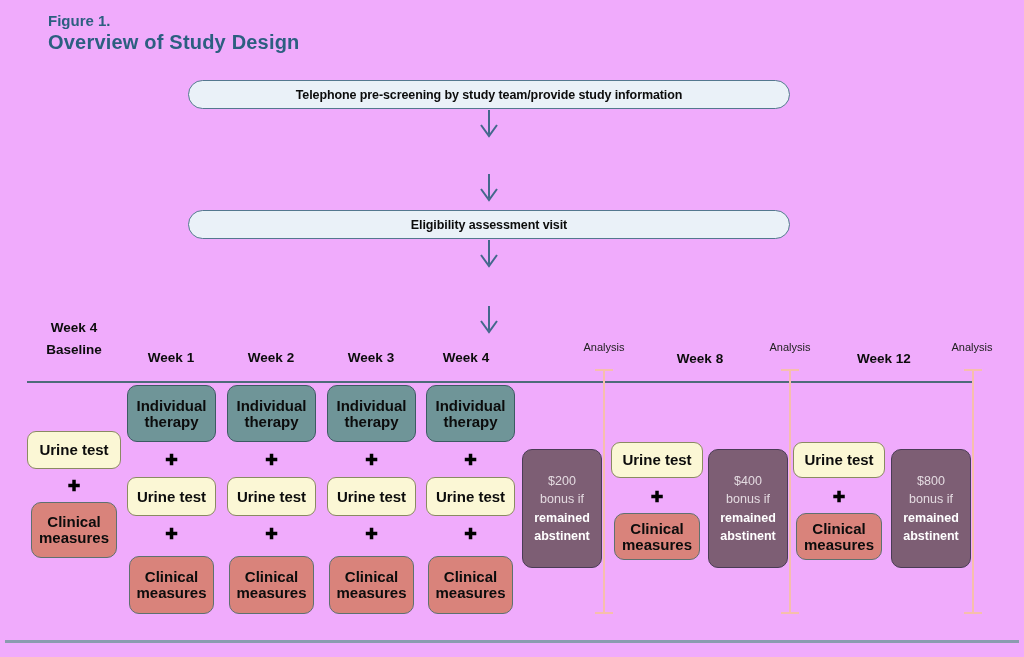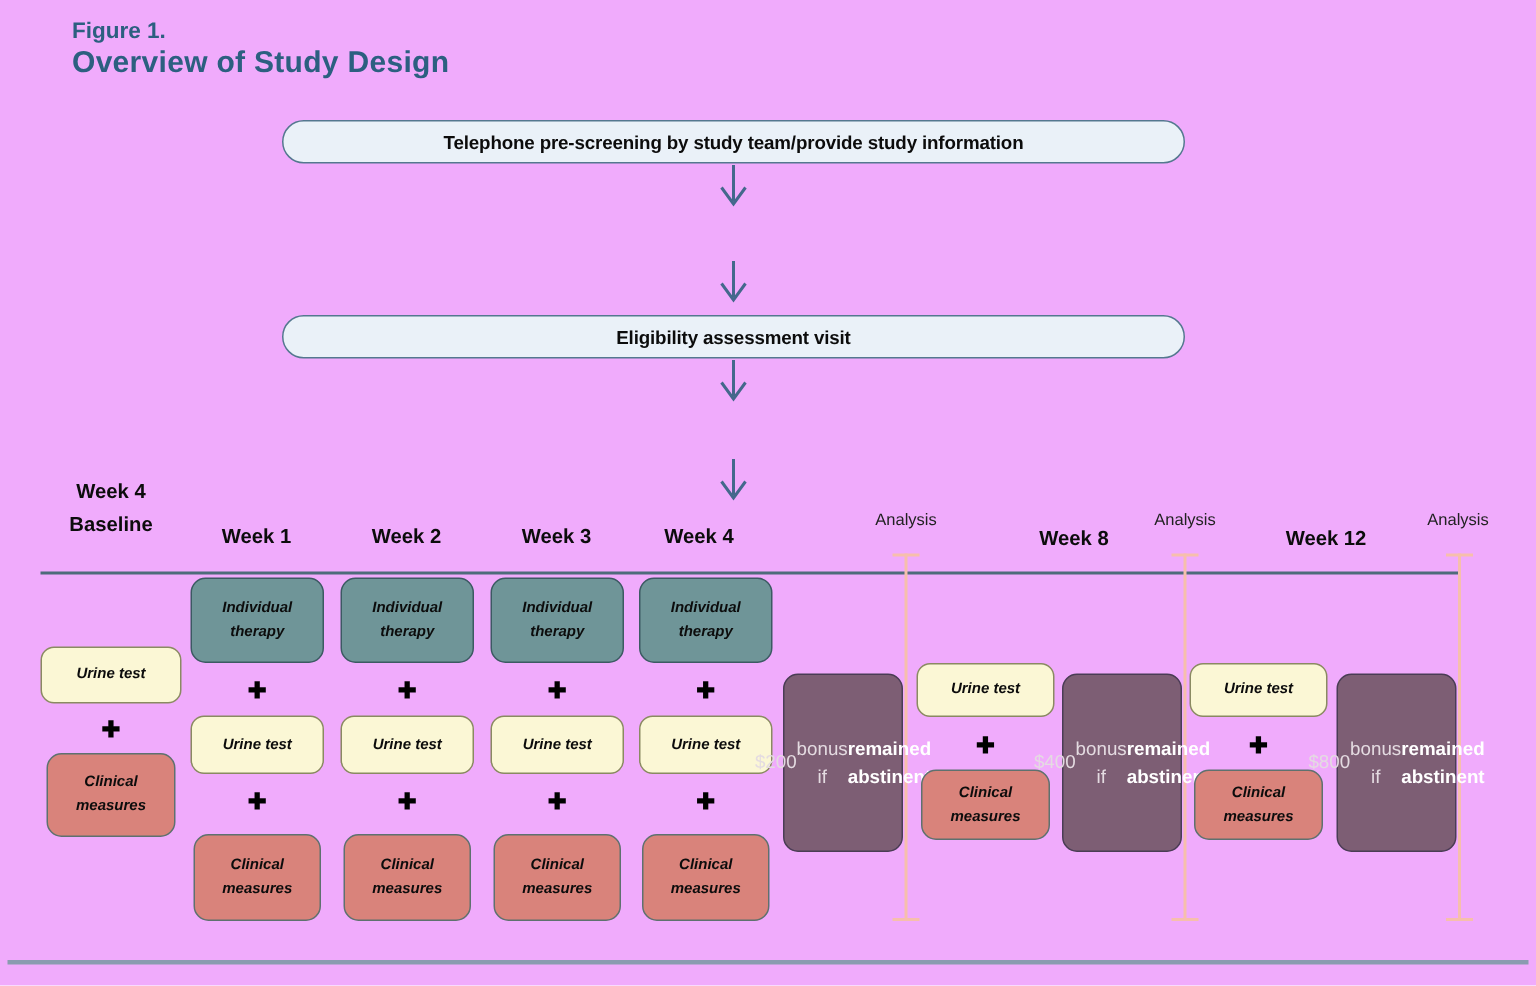--- a/index.html
+++ b/index.html
@@ -25,37 +25,37 @@
   .rail{left:27px;top:381px;width:947px;height:2px;background:#4E6B7A;}
   .bottom-rule{left:5px;top:640px;width:1014px;height:2.5px;background:#8A9BB0;}
   
   .marker{width:18px;top:369px;height:245px;}
   .marker .vline{position:absolute;left:8.2px;top:0;width:1.6px;height:100%;background:#F6BFAC;}
   .marker .cap{position:absolute;left:0;width:100%;height:1.6px;background:#F6BFAC;}
   .marker .cap.top{top:0;} .marker .cap.bot{bottom:0;}
   
   .box{
     box-sizing:border-box;border-radius:10px;display:flex;align-items:center;justify-content:center;
-    text-align:center;font-weight:bold;font-size:10px;line-height:16px;color:#0c0c0c;padding:2px 4px;font-style:italic;
+    text-align:center;font-weight:bold;font-size:15px;line-height:16px;color:#0c0c0c;padding:2px 4px;
   }
   .therapy{background:#6F9598;border:1.6px solid #3C5A63;}
   .urine{background:#FBF7D5;border:1.6px solid #8A8A62;border-radius:9px;}
   .clinical{background:#D9837B;border:1.6px solid #5E716F;}
   .plus{display:flex;align-items:center;justify-content:center;font-size:15px;color:#000;font-weight:bold;}
   
   .wcol{top:0;width:89px;height:657px;}
   .wcol .therapy{position:absolute;left:0;top:385px;width:89px;height:57px;}
   .wcol .plus1{position:absolute;left:0;top:449px;width:89px;height:22px;}
   .wcol .urine{position:absolute;left:0;top:477px;width:89px;height:39px;}
   .wcol .plus2{position:absolute;left:0;top:523px;width:89px;height:22px;}
   .wcol .clinical{position:absolute;left:2px;top:556px;width:85px;height:58px;}
   
   .bonus{
     top:449px;width:80px;height:119px;box-sizing:border-box;background:#7D5E74;
-    border:1.6px solid #4A3C55;border-radius:10px;display:flex;flex-direction:row;
+    border:1.6px solid #4A3C55;border-radius:10px;display:flex;flex-direction:column;
     align-items:center;justify-content:center;text-align:center;font-size:12.5px;line-height:18.5px;
   }
   .bonus .soft{color:#E4DBE1;font-weight:normal;}
   .bonus .hard{color:#ffffff;font-weight:bold;width:72px;}
 </style>
 </head>
 <body>
 
 <div id="canvas">
 
@@ -92,21 +92,21 @@
 
   <div class="abs wk" style="left:29px;top:320px;width:90px">Week 4</div>
   <div class="abs wk" style="left:29px;top:342px;width:90px">Baseline</div>
 
   <div class="abs wk" style="left:126px;top:350px;width:90px">Week 1</div>
   <div class="abs wk" style="left:226px;top:350px;width:90px">Week 2</div>
   <div class="abs wk" style="left:326px;top:350px;width:90px">Week 3</div>
   <div class="abs wk" style="left:421px;top:350px;width:90px">Week 4</div>
 
   <div class="abs analysis" style="left:564px;top:341px;width:80px">Analysis</div>
-  <div class="abs wk" style="left:676px;top:351px;width:80px">Week 8</div>
+  <div class="abs wk" style="left:660px;top:351px;width:80px">Week 8</div>
   <div class="abs analysis" style="left:750px;top:341px;width:80px">Analysis</div>
   <div class="abs wk" style="left:844px;top:351px;width:80px">Week 12</div>
   <div class="abs analysis" style="left:932px;top:341px;width:80px">Analysis</div>
 
   <div class="abs rail"></div>
 
   <div class="abs marker" style="left:595px">
     <div class="cap top"></div>
       <div class="vline"></div>
       <div class="cap bot"></div>

